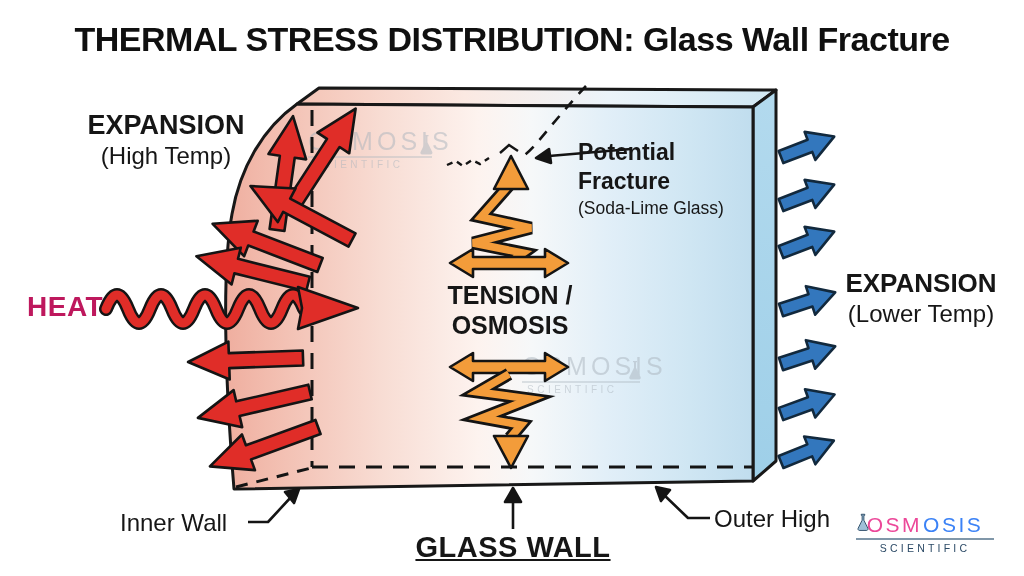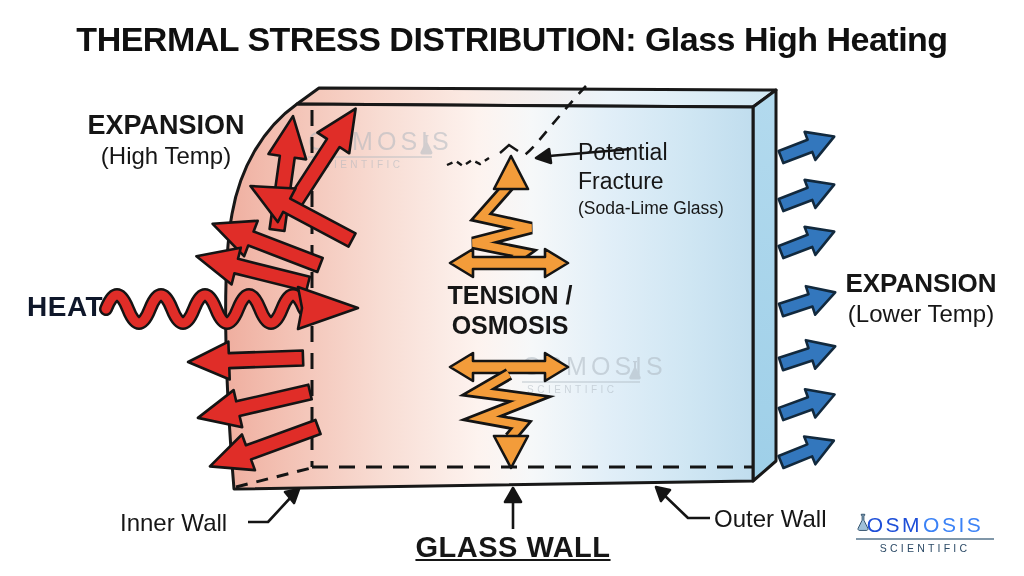--- a/index.html
+++ b/index.html
@@ -4,31 +4,31 @@
 <style>
   html,body{margin:0;padding:0;background:#ffffff;}
   .stage{position:relative;width:1024px;height:576px;background:#ffffff;overflow:hidden;
          font-family:"Liberation Sans","DejaVu Sans",sans-serif;color:#161616;}
   .stage svg{position:absolute;left:0;top:0;}
   .lbl{position:absolute;white-space:nowrap;}
   .centered{transform:translateX(-50%);text-align:center;}
   .title{font-size:34px;font-weight:800;letter-spacing:-0.5px;color:#101010;}
   .big{font-size:27px;font-weight:800;line-height:31px;text-align:center;}
   .sub{font-size:24px;font-weight:400;line-height:30px;}
-  .heat{font-size:28px;font-weight:800;color:#0f172a;letter-spacing:0.5px;}
+  .heat{font-size:28px;font-weight:800;color:#be185d;letter-spacing:0.5px;}
   .tension{font-size:25px;font-weight:800;line-height:30px;}
-  .frac-b{font-size:23px;font-weight:400;line-height:29px;}
+  .frac-b{font-size:23px;font-weight:700;line-height:29px;}
   .frac-s{font-size:17.5px;font-weight:400;line-height:24px;}
   .bottom-lbl{font-size:24px;font-weight:400;}
   .glass-lbl{font-size:29px;font-weight:800;letter-spacing:0.5px;text-decoration:underline;}
   .logo{position:absolute;left:856px;top:513px;width:138px;text-align:center;}
   .logo-main{font-size:21px;letter-spacing:2.5px;font-weight:400;
              border-bottom:2px solid #8097a9;padding-bottom:1px;
              display:flex;align-items:flex-end;justify-content:center;gap:1px;}
-  .logo-dark{color:#1d4ed8;}
+  .logo-dark{color:#ec4899;}
   .logo-light{color:#3b82f6;}
   .logo-sub{font-size:10.5px;letter-spacing:3.2px;color:#2c4a66;margin-top:2px;font-weight:400;}
   .wm-main{font-size:25px;letter-spacing:4px;fill:#aab4bd;font-weight:400;}
   .wm-sub{font-size:10px;letter-spacing:3.5px;fill:#aab4bd;}
 </style>
 </head>
 <body>
 
 <div class="stage">
 
@@ -144,21 +144,21 @@
       <line x1="513" y1="529" x2="513" y2="499"></line>
       <polygon points="513,488 505,502 521,502"></polygon>
     </g>
     <g>
       <polyline points="710,518 688,518 663,494" fill="none"></polyline>
       <polygon points="656,487 670,490 661,501"></polygon>
     </g>
   </g>
 </svg>
 
-<div class="lbl title centered" style="left:512px;top:20px;">THERMAL STRESS DISTRIBUTION: Glass High Heating</div>
+<div class="lbl title centered" style="left:512px;top:20px;">THERMAL STRESS DISTRIBUTION: Glass Wall Fracture</div>
 
 <div class="lbl centered" style="left:166px;top:110px;">
   <div class="big">EXPANSION</div>
   <div class="sub">(High Temp)</div>
 </div>
 
 <div class="lbl heat" style="left:27px;top:291px;">HEAT</div>
 
 <div class="lbl centered" style="left:510px;top:280px;">
   <div class="tension">TENSION /</div>
@@ -171,21 +171,21 @@
   <div class="frac-s">(Soda-Lime Glass)</div>
 </div>
 
 <div class="lbl centered" style="left:921px;top:268px;">
   <div class="big" style="font-size:26px;">EXPANSION</div>
   <div class="sub">(Lower Temp)</div>
 </div>
 
 <div class="lbl bottom-lbl" style="left:120px;top:509px;">Inner Wall</div>
 <div class="lbl glass-lbl centered" style="left:513px;top:531px;">GLASS WALL</div>
-<div class="lbl bottom-lbl" style="left:714px;top:505px;">Outer Wall</div>
+<div class="lbl bottom-lbl" style="left:714px;top:505px;">Outer High</div>
 
 <div class="logo">
   <div class="logo-main">
     <span class="logo-dark">OSM</span>
         <span class="logo-light">OSIS</span>
     <svg width="14" height="20" viewBox="0 0 16 22">
       <path fill="#9fc0d8" stroke="#24445f" stroke-width="1" d="M6 1 h4 v1.2 h-1 v5.6 l4.6 9.3 a1.7 1.7 0 0 1 -1.5 2.4 h-8.2 a1.7 1.7 0 0 1 -1.5 -2.4 L7 7.8 V2.2 H6 Z"></path>
     </svg>
   </div>
   <div class="logo-sub">SCIENTIFIC</div>

